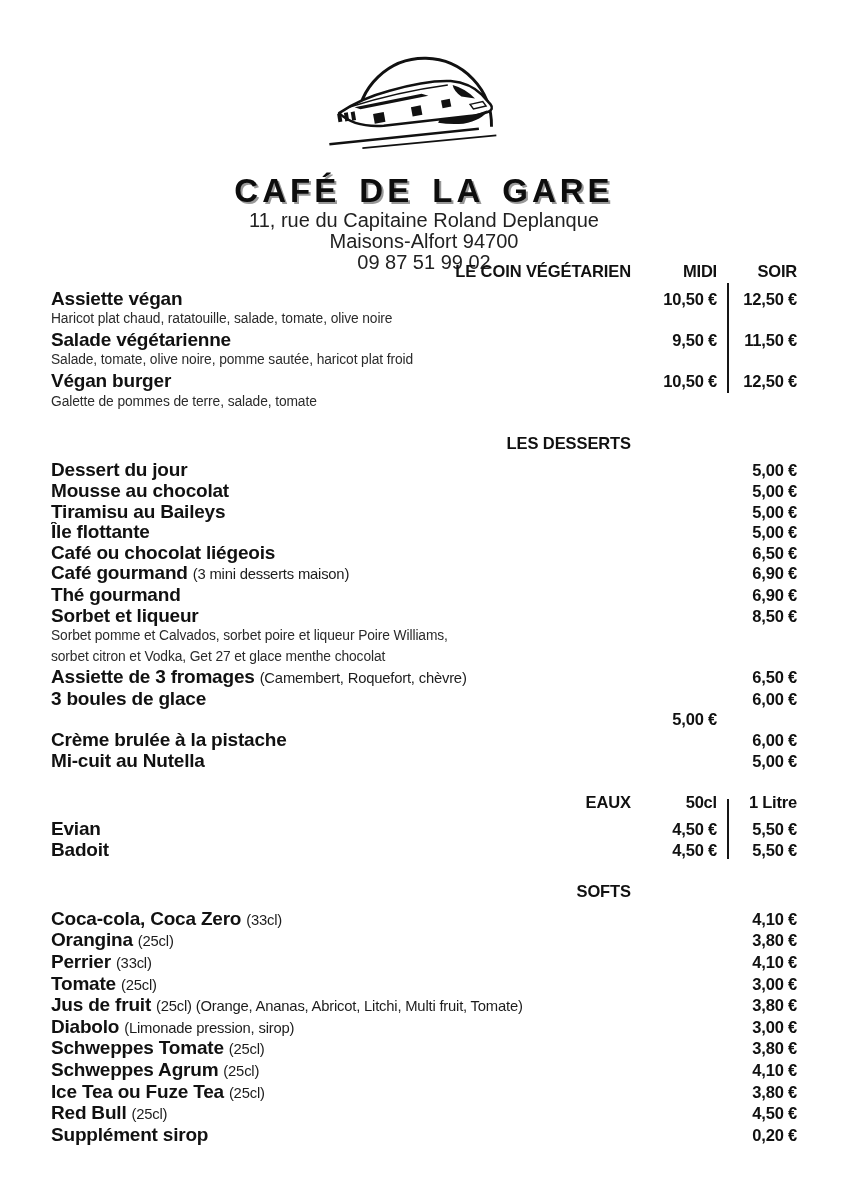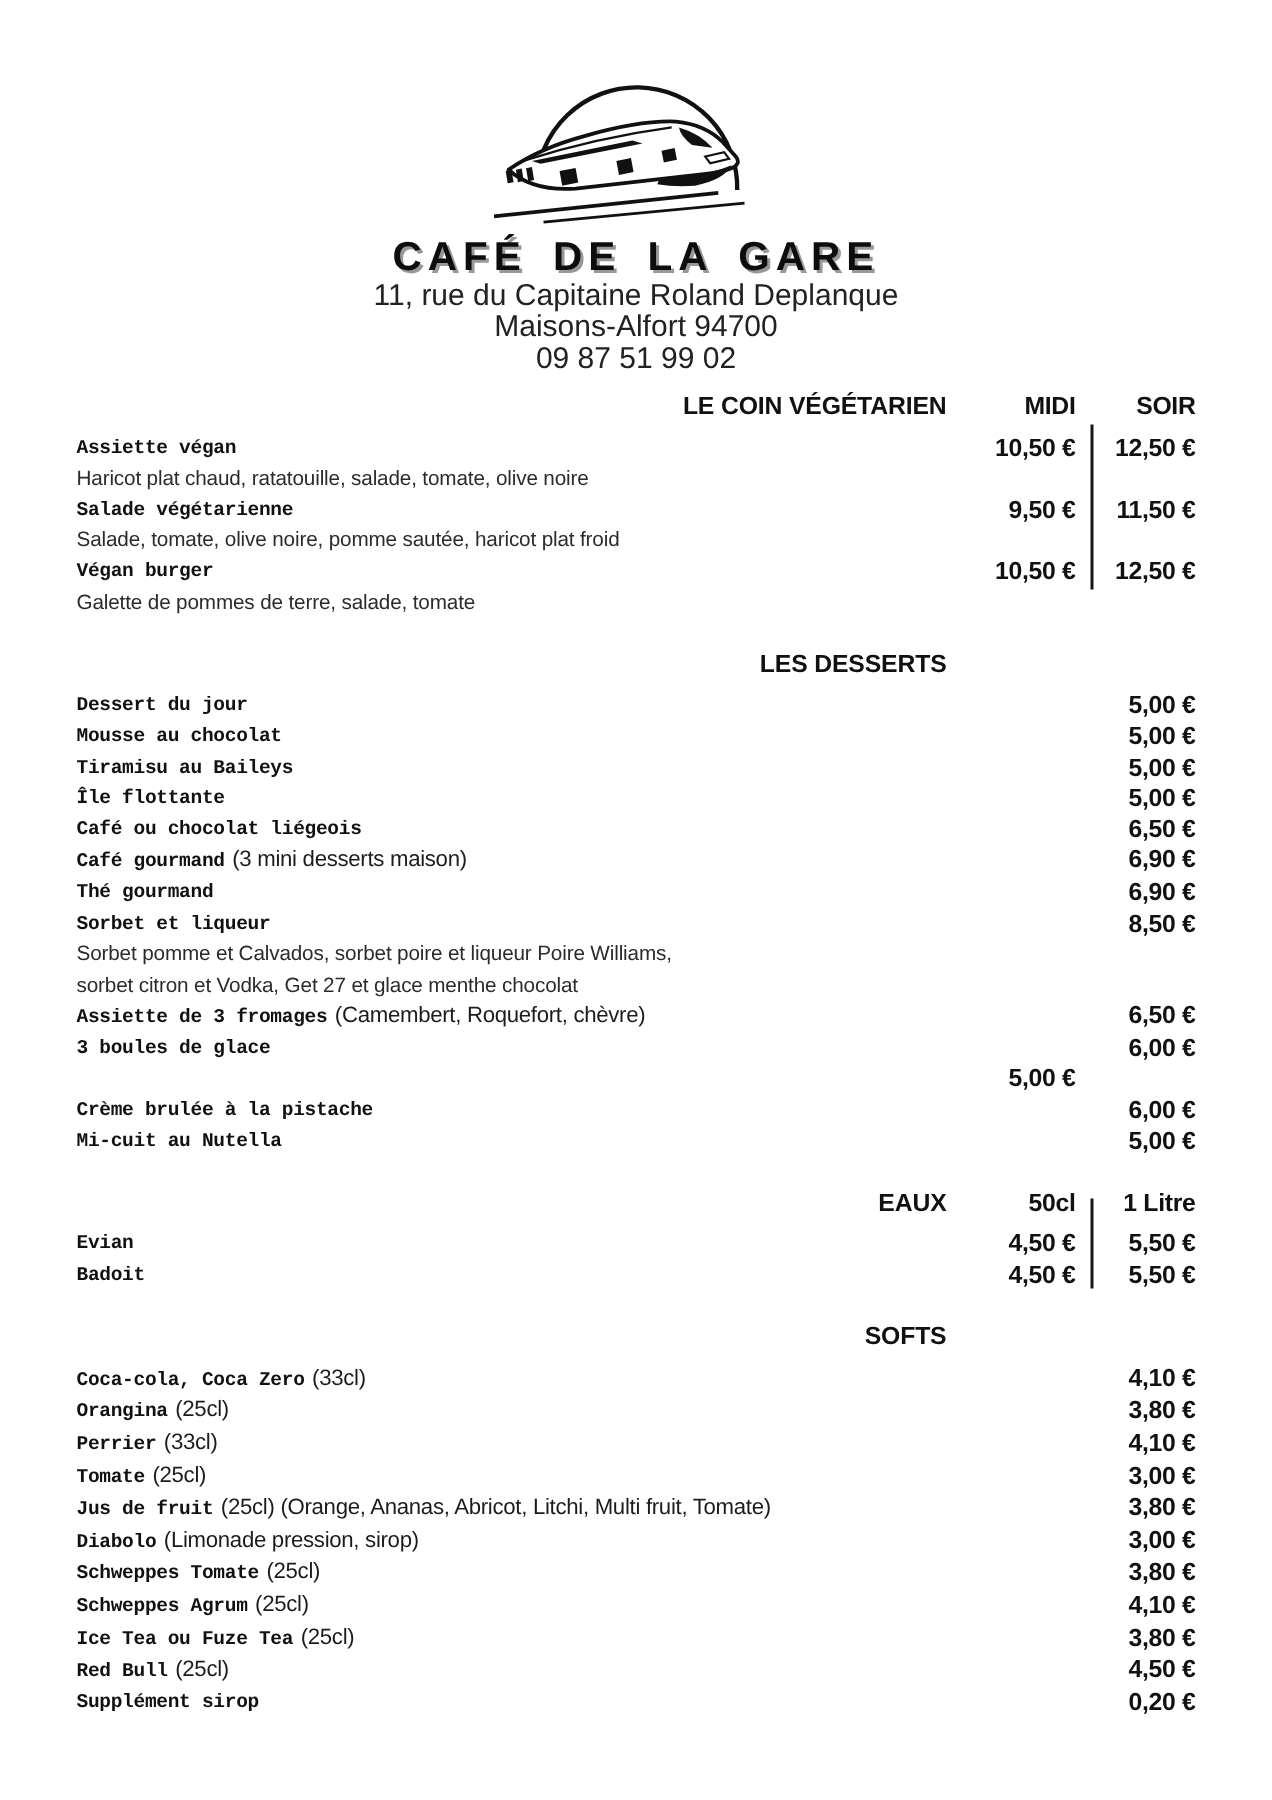--- a/index.html
+++ b/index.html
@@ -1,32 +1,32 @@
 <!DOCTYPE html>
 <html><head>
 <meta charset="utf-8">
 <style>
   html,body{margin:0;padding:0;background:#ffffff;}
   .page{position:relative;width:848px;height:1200px;background:#ffffff;overflow:hidden;
         font-family:"Liberation Sans","DejaVu Sans",sans-serif;color:#111111;}
   
   .header{position:absolute;top:0;left:0;width:100%;text-align:center;}
   .logo{display:block;margin:50px auto 0;}
-  .title{margin:6px 0 0;font-size:27px;font-weight:bold;letter-spacing:4px;word-spacing:6px;
+  .title{margin:22px 0 0;font-size:33px;font-weight:bold;letter-spacing:4px;word-spacing:6px;
          color:#0d0d0d;text-shadow:2px 2px 0 rgba(50,50,50,0.5);}
   .addr{font-size:20px;line-height:21px;color:#222222;}
   
   .menu{position:absolute;top:261px;left:51px;width:746px;}
   .section{position:relative;margin-bottom:20.6px;}
   .row{display:grid;grid-template-columns:1fr 86px 80px;line-height:20.6px;}
   .name-cell{display:flex;align-items:baseline;white-space:nowrap;overflow:hidden;min-width:0;}
   .head-row .name-cell{align-items:flex-end;flex-direction:column;}
   .sec-title{font-size:16.5px;font-weight:bold;letter-spacing:-0.1px;}
   .leader{flex:1 1 auto;border-bottom:2px dotted #c3c3c3;margin:0 2px 5px 9px;}
-  .item-name{font-size:13px;font-weight:bold;letter-spacing:-0.2px;font-family:Liberation Mono, monospace;}
+  .item-name{font-size:19px;font-weight:bold;letter-spacing:-0.2px;}
   .item-note{font-size:14.8px;font-weight:400;margin-left:5px;letter-spacing:-0.2px;color:#1c1c1c;text-align:center;}
   .col-label,.price{font-size:16.5px;font-weight:bold;text-align:right;white-space:nowrap;letter-spacing:-0.2px;}
   .desc-row{font-size:13.8px;line-height:20.6px;color:#2b2b2b;letter-spacing:-0.1px;white-space:nowrap;overflow:hidden;}
   .col-divider{position:absolute;right:68px;width:2px;background:#161616;}
 </style>
 </head>
 <body>
 
 <div class="page">
 

